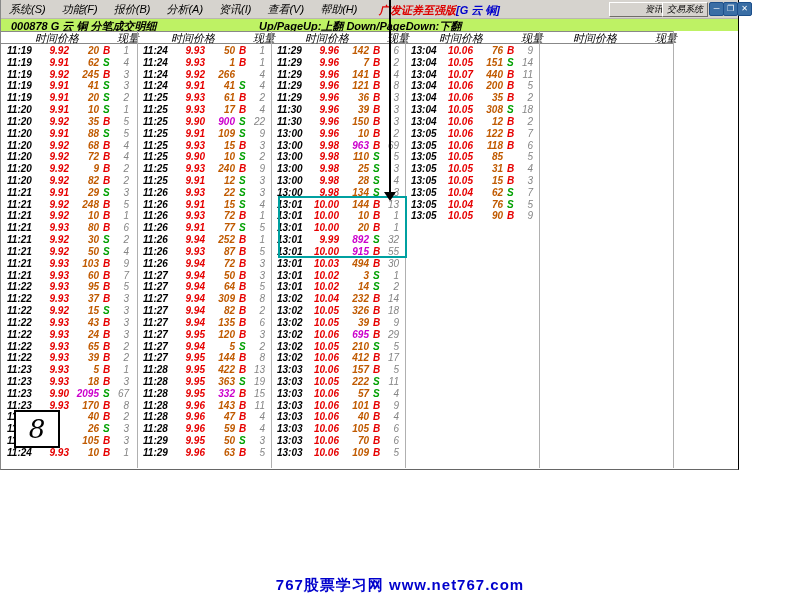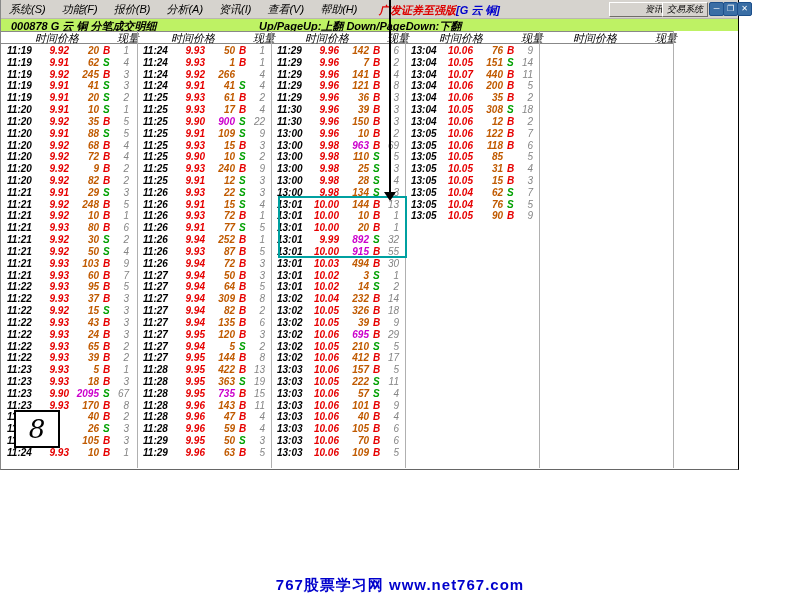--- a/index.html
+++ b/index.html
@@ -535,21 +535,21 @@
           <div class="row" style="top: 344.96px;">
             <span class="c-t">11:28</span>
             <span class="c-p">9.95</span>
             <span class="c-v">363</span>
             <span class="c-s S">S</span>
             <span class="c-n">19</span>
           </div>
           <div class="row" style="top: 356.78px;">
             <span class="c-t">11:28</span>
             <span class="c-p">9.95</span>
-            <span class="c-v big">735</span>
+            <span class="c-v big">332</span>
             <span class="c-s B">B</span>
             <span class="c-n">15</span>
           </div>
           <div class="row" style="top: 368.6px;">
             <span class="c-t">11:28</span>
             <span class="c-p">9.96</span>
             <span class="c-v">143</span>
             <span class="c-s B">B</span>
             <span class="c-n">11</span>
           </div>

